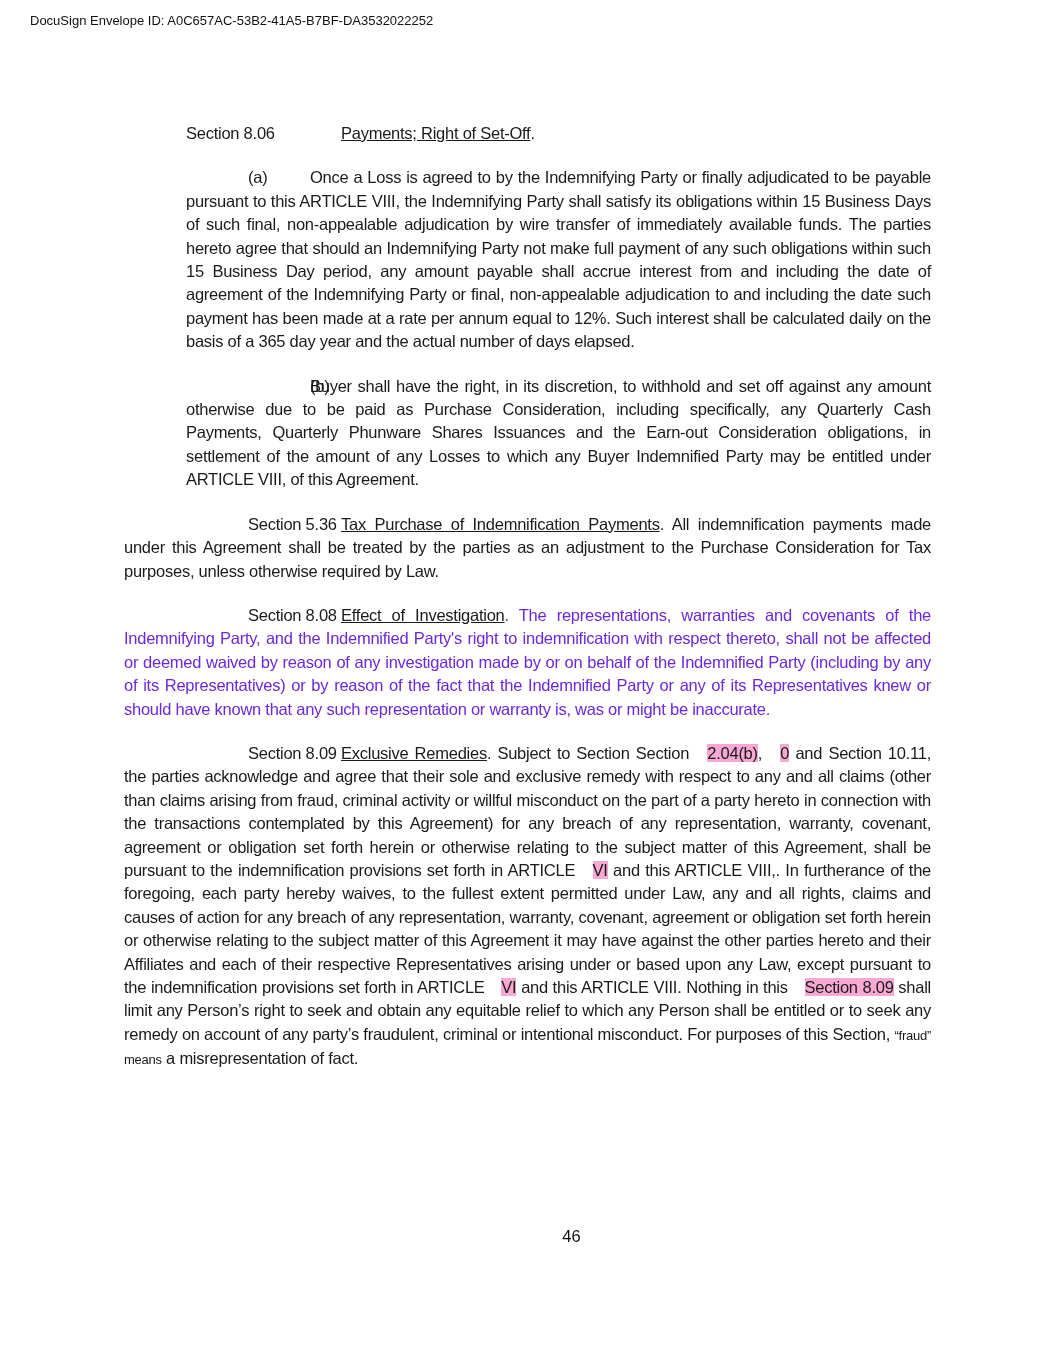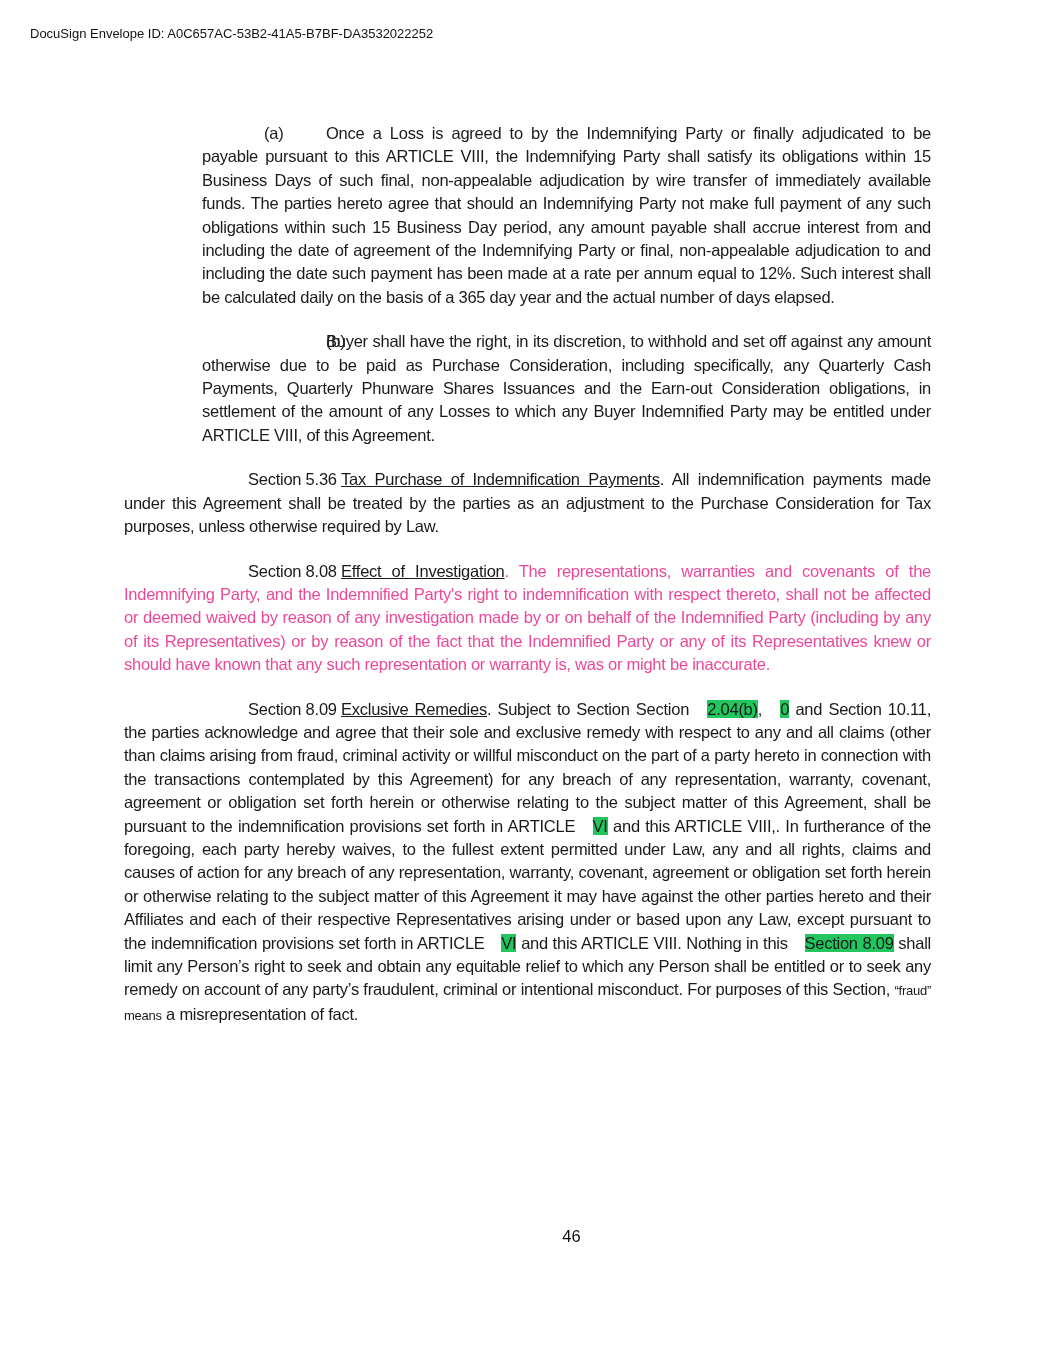--- a/index.html
+++ b/index.html
@@ -1,47 +1,50 @@
 <!DOCTYPE html>
 <html><head>
 <meta charset="utf-8">
 <style>
   html, body { margin: 0; padding: 0; background: #ffffff; }
   body { width: 1055px; height: 1365px; position: relative; overflow: hidden; }
   .envelope {
-    position: absolute; left: 30px; top: 26px;
+    position: absolute; left: 30px; top: 13px;
     font-family: "Liberation Sans", sans-serif; font-size: 13px; color: #111;
   }
   .page {
     position: absolute; left: 124px; top: 122px; width: 807px;
     font-family: "Liberation Sans", sans-serif; font-size: 16.5px; line-height: 23.4px;
     color: #1a1a1a; letter-spacing: -0.25px;
   }
   .para { margin: 0 0 21px 0; text-align: justify; }
-  .indented { margin-left: 78px; }
+  .indented { margin-left: 62px; }
   .heading-line { margin: 0 0 21px 62px; }
   .sec-num { display: inline-block; width: 155px; }
   .title { text-decoration: underline; }
   .sub-label { display: inline-block; width: 62px; }
   .first-indent { text-indent: 62px; }
-  .hl { background: #22c55e; margin-left: 12px; }
-  .gray { color: #ec4899; }
+  .hl { background: #f9a8d4; margin-left: 12px; }
+  .gray { color: #6d28d9; }
   .serif { font-family: Liberation Sans, sans-serif; font-size: 13px; }
   .page-number {
     position: absolute; left: 0; width: 1055px; top: 1227px; text-align: center;
     font-family: "Liberation Sans", sans-serif; font-size: 16.5px; color: #111; margin-left: 44px;
   }
 </style>
 </head>
 <body>
 
 <div class="envelope">DocuSign Envelope ID: A0C657AC-53B2-41A5-B7BF-DA3532022252</div>
 
 <div class="page">
 
+  <div class="heading-line">
+    <span class="sec-num">Section 8.06</span><span class="title">Payments; Right of Set-Off</span><span>.</span>
+  </div>
 
   <p class="para indented first-indent"><span class="sub-label" style="text-indent:0">(a)</span><span>Once a Loss is agreed to by the Indemnifying Party or finally adjudicated to be payable pursuant to this ARTICLE VIII, the Indemnifying Party shall satisfy its obligations within 15 Business Days of such final, non-appealable adjudication by wire transfer of immediately available funds. The parties hereto agree that should an Indemnifying Party not make full payment of any such obligations within such 15 Business Day period, any amount payable shall accrue interest from and including the date of agreement of the Indemnifying Party or final, non-appealable adjudication to and including the date such payment has been made at a rate per annum equal to 12%. Such interest shall be calculated daily on the basis of a 365 day year and the actual number of days elapsed.</span></p>
 
   <p class="para indented first-indent"><span class="sub-label">(b)</span><span>Buyer shall have the right, in its discretion, to withhold and set off against any amount otherwise due to be paid as Purchase Consideration, including specifically, any Quarterly Cash Payments, Quarterly Phunware Shares Issuances and the Earn-out Consideration obligations, in settlement of the amount of any Losses to which any Buyer Indemnified Party may be entitled under ARTICLE VIII, of this Agreement.</span></p>
 
   <p class="para first-indent"><span class="sec-num">Section 5.36</span><span class="title">Tax Purchase of Indemnification Payments</span><span>. All indemnification payments made under this Agreement shall be treated by the parties as an adjustment to the Purchase Consideration for Tax purposes, unless otherwise required by Law.</span></p>
 
   <p class="para first-indent"><span class="sec-num">Section 8.08</span><span class="title">Effect of Investigation</span><span class="gray">. The representations, warranties and covenants of the Indemnifying Party, and the Indemnified Party's right to indemnification with respect thereto, shall not be affected or deemed waived by reason of any investigation made by or on behalf of the Indemnified Party (including by any of its Representatives) or by reason of the fact that the Indemnified Party or any of its Representatives knew or should have known that any such representation or warranty is, was or might be inaccurate.</span></p>
 
   <p class="para first-indent"><span class="sec-num">Section 8.09</span><span class="title">Exclusive Remedies</span><span>. Subject to Section Section </span><span class="hl">2.04(b)</span><span>, </span><span class="hl">0</span><span> and Section 10.11, the parties acknowledge and agree that their sole and exclusive remedy with respect to any and all claims (other than claims arising from fraud, criminal activity or willful misconduct on the part of a party hereto in connection with the transactions contemplated by this Agreement) for any breach of any representation, warranty, covenant, agreement or obligation set forth herein or otherwise relating to the subject matter of this Agreement, shall be pursuant to the indemnification provisions set forth in ARTICLE </span><span class="hl">VI</span><span> and this ARTICLE VIII,. In furtherance of the foregoing, each party hereby waives, to the fullest extent permitted under Law, any and all rights, claims and causes of action for any breach of any representation, warranty, covenant, agreement or obligation set forth herein or otherwise relating to the subject matter of this Agreement it may have against the other parties hereto and their Affiliates and each of their respective Representatives arising under or based upon any Law, except pursuant to the indemnification provisions set forth in ARTICLE </span><span class="hl">VI</span><span> and this ARTICLE VIII. Nothing in this </span><span class="hl">Section 8.09</span><span> shall limit any Person’s right to seek and obtain any equitable relief to which any Person shall be entitled or to seek any remedy on account of any party’s fraudulent, criminal or intentional misconduct.  For purposes of this Section, </span><span class="serif">“fraud” means</span><span> a misrepresentation of fact.</span></p>

